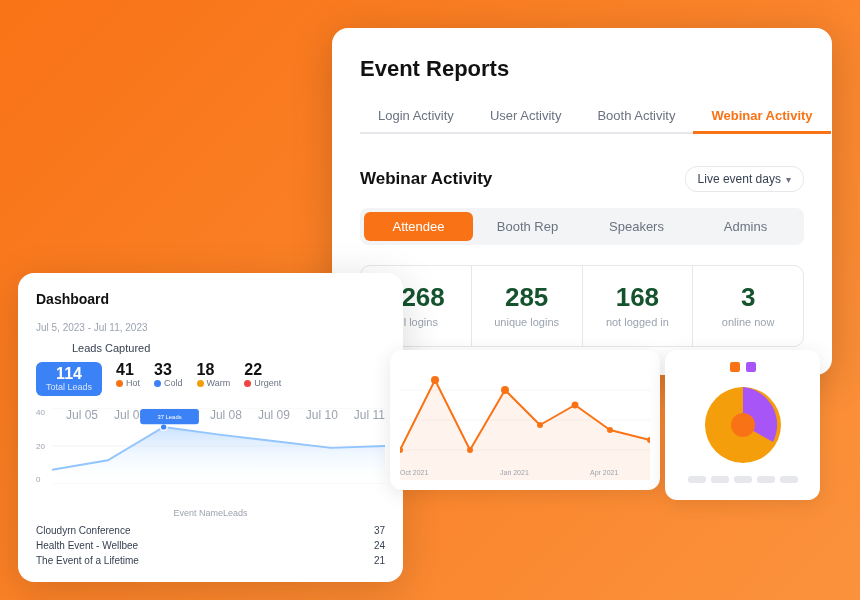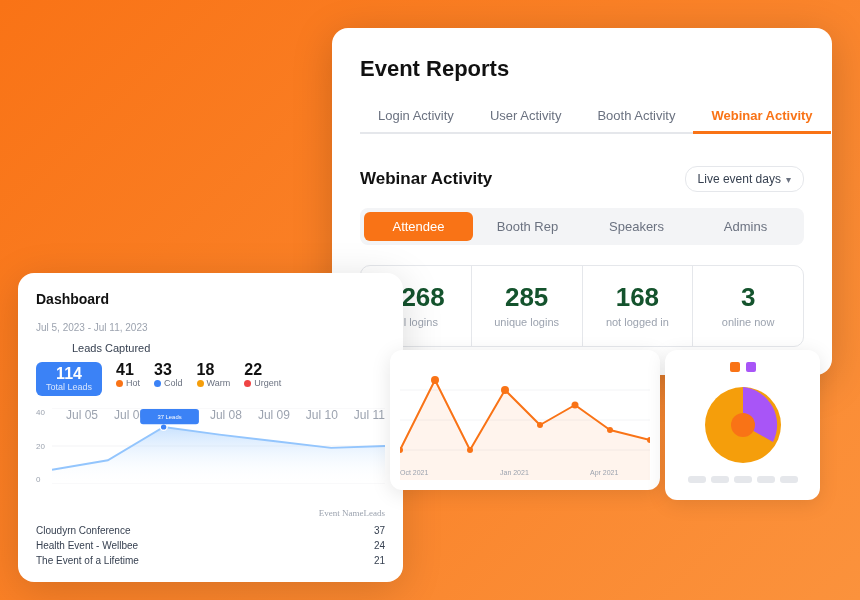--- a/index.html
+++ b/index.html
@@ -244,25 +244,24 @@
       margin-top: 2px;
       padding: 0 0 0 14px;
     }
 
     
     .leads-per-event {
       margin-top: 10px;
     }
     .lpe-header {
       display: flex;
-      justify-content: flex-end;
+      justify-content: center;
       font-size: 9px;
       color: #9ca3af;
       margin-bottom: 5px;
-      font-family: Liberation Serif, serif;
     }
     .lpe-row {
       display: flex;
       justify-content: space-between;
       font-size: 10px;
       color: #374151;
       padding: 2px 0;
       text-align: center;
     }
 

